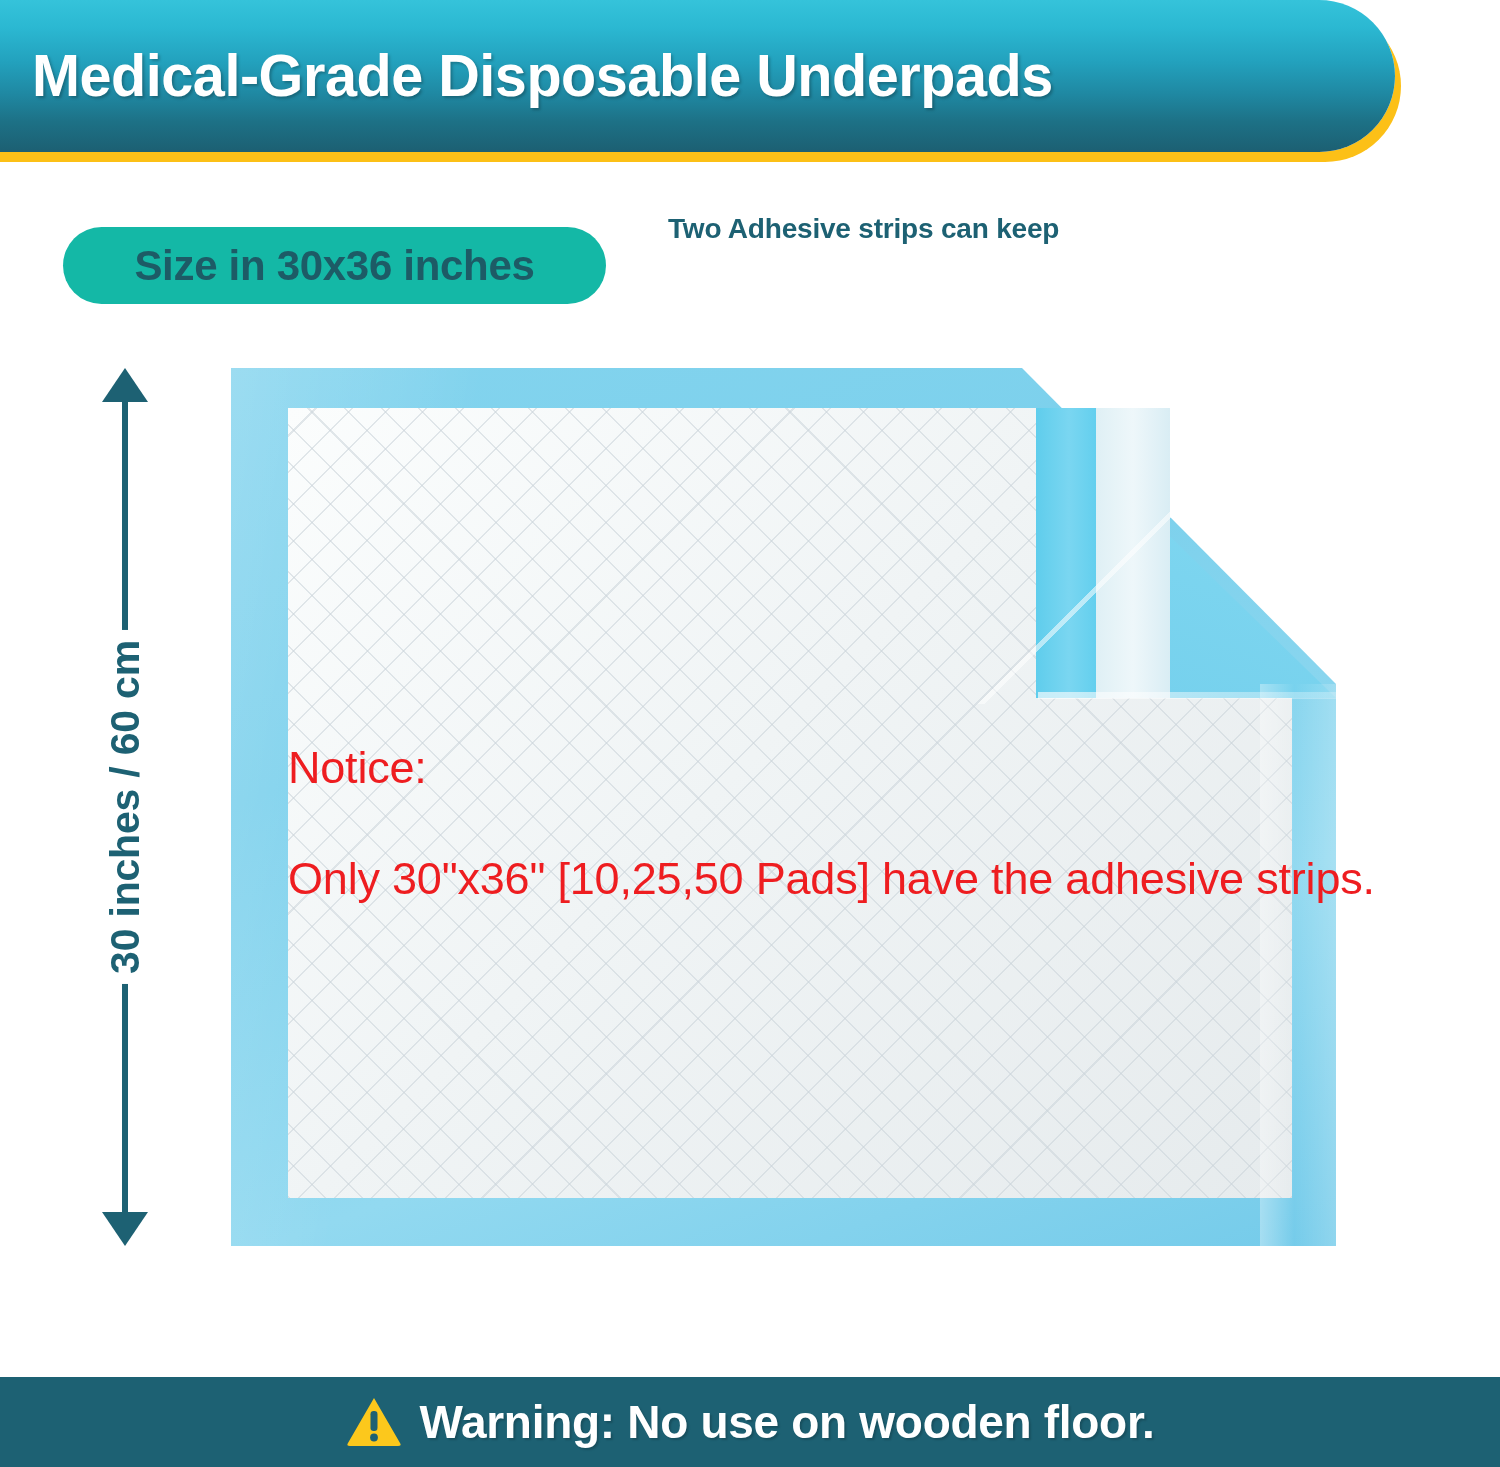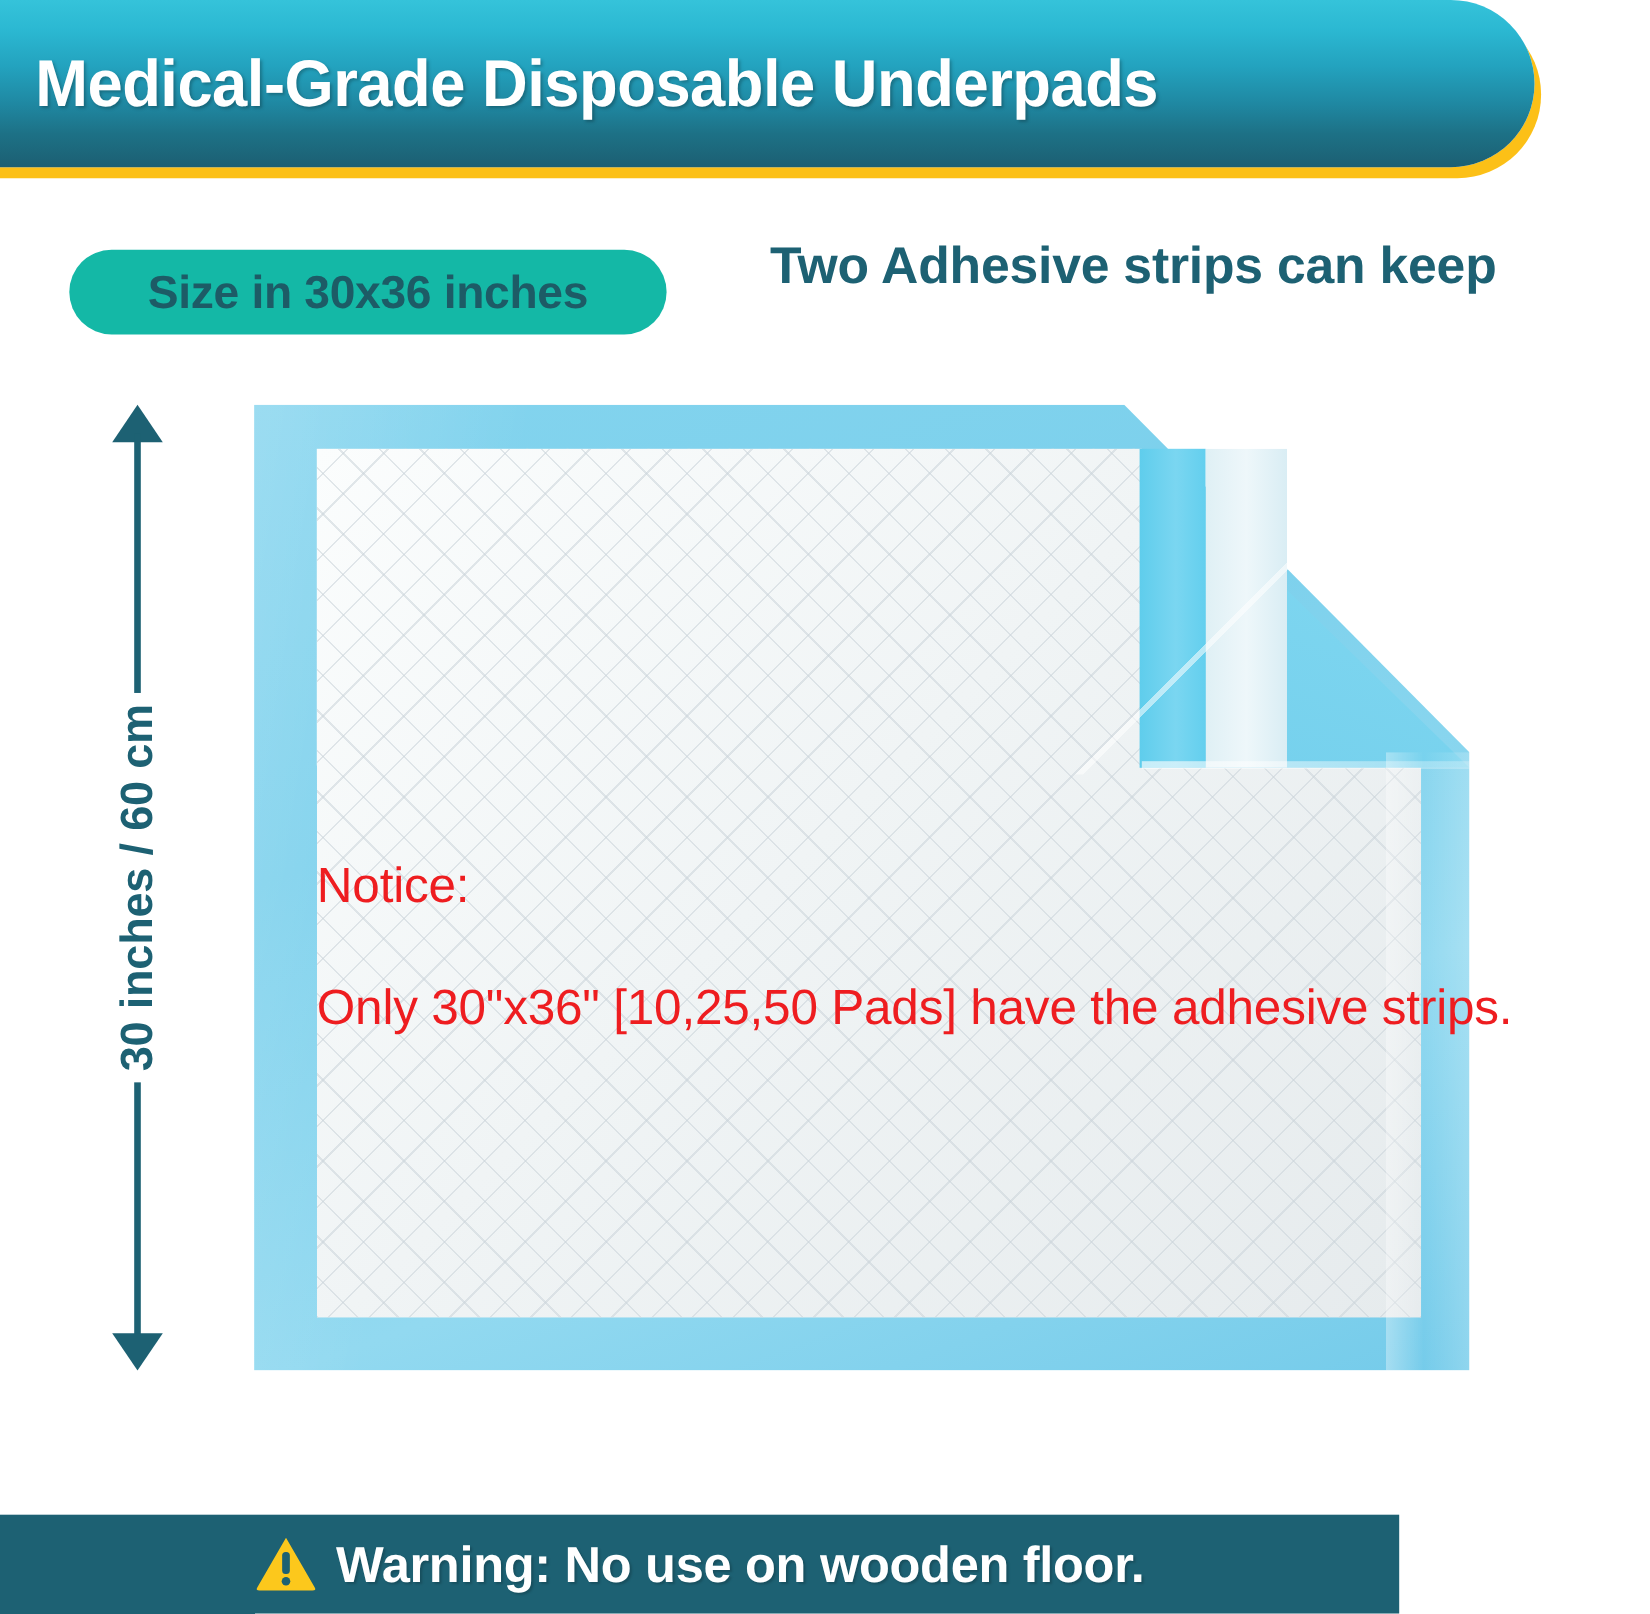--- a/index.html
+++ b/index.html
@@ -79,26 +79,26 @@
     font-family: "Liberation Sans Narrow", "Liberation Sans", sans-serif;
     font-size: 42px;
     font-weight: bold;
     letter-spacing: -0.3px;
     white-space: nowrap;
   }
 
   
   #adhesive-note {
     position: absolute;
-    left: 700px;
+    left: 668px;
     top: 212px;
     width: 670px;
     color: #1d6173;
     font-family: "Liberation Sans Narrow", "Liberation Sans", sans-serif;
-    font-size: 47px;
+    font-size: 28px;
     font-weight: bold;
     line-height: 1.22;
     letter-spacing: -0.2px;
     z-index: 3;
   }
   #adhesive-note div { white-space: nowrap; }
 
   
   #vdim {
     position: absolute;
@@ -310,29 +310,29 @@
     left: 288px;
     top: 745px;
     z-index: 3;
     color: #ee1d20;
     font-family: "Liberation Sans Narrow", "Liberation Sans", sans-serif;
     font-size: 45px;
     line-height: 1;
     letter-spacing: -0.2px;
   }
   #notice .nline { white-space: nowrap; }
-  #notice .nline.l1 { margin-bottom: 66px; margin-top: 37px; }
+  #notice .nline.l1 { margin-bottom: 66px; }
   #notice .nline.l2 { margin-bottom: 56px; }
 
   
   #warning-bar {
     position: absolute;
     left: 0;
     bottom: 0;
-    width: 1272px;
+    width: 1500px;
     height: 90px;
     background: #1d6173;
     display: flex;
     align-items: center;
     justify-content: center;
     gap: 18px;
     z-index: 5;
   }
   #warning-icon {
     width: 56px;

